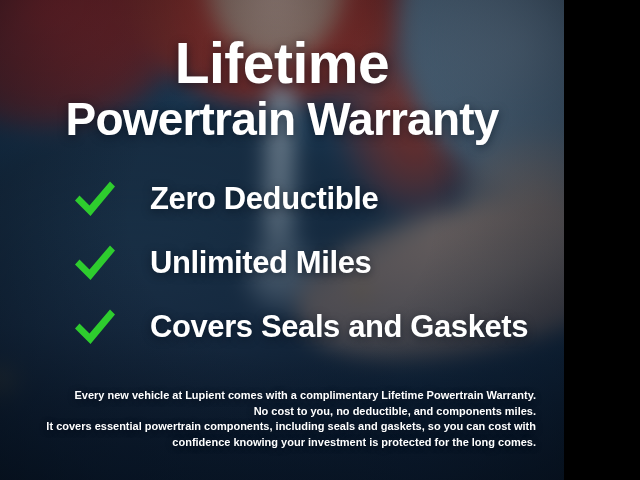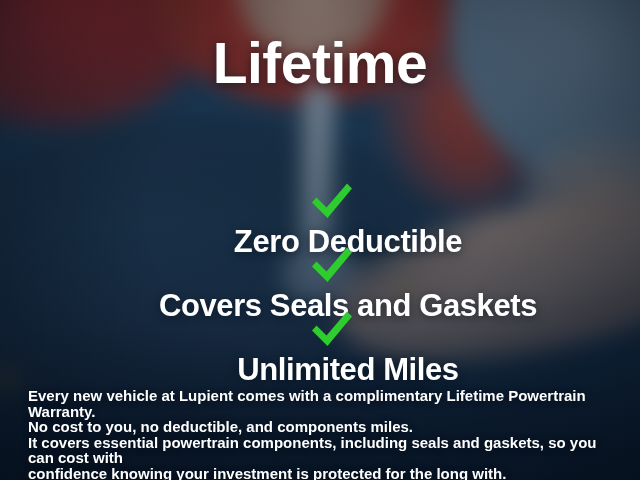--- a/index.html
+++ b/index.html
@@ -6,21 +6,21 @@
     margin: 0;
     padding: 0;
     background: #000;
   }
   body {
     font-family: "Liberation Sans", sans-serif;
   }
 
   #banner {
     position: relative;
-    width: 640px;
+    width: 564px;
     height: 480px;
     overflow: hidden;
     background: #701a75;
   }
 
   
   .photo {
     position: absolute;
     inset: -40px;
     filter: blur(11px) saturate(108%);
@@ -152,21 +152,20 @@
     position: absolute;
     left: 72px;
     top: 178px;
     width: 520px;
   }
   .feature-row {
     display: flex;
     align-items: center;
     height: 42px;
     margin-bottom: 22px;
-    flex-direction: column;
   }
   .check-icon {
     width: 46px;
     height: 40px;
     flex: 0 0 46px;
     display: block;
   }
   .feature-label {
     margin-left: 32px;
     color: #ffffff;
@@ -174,23 +173,23 @@
     font-weight: 700;
     letter-spacing: -0.4px;
     white-space: nowrap;
     text-shadow: 0 2px 9px rgba(3,12,24,0.55);
   }
 
   .fineprint {
     position: absolute;
     left: 0; right: 0;
     top: 388px;
-    text-align: left;
+    text-align: right;
     color: #ffffff;
-    font-size: 15px;
+    font-size: 11px;
     font-weight: 700;
     line-height: 15.5px;
     padding: 0 28px;
     box-sizing: border-box;
     text-shadow: 0 1px 6px rgba(3,12,24,0.7);
   }
   .fineprint p { margin: 0; }
 </style>
 </head>
 <body>
@@ -218,47 +217,48 @@
     <div class="blob b-lowdark"></div>
   </div>
 
   <div class="tint"></div>
   <div class="vignette"></div>
 
   <div class="content">
 
     <div class="headline" id="title-line-1">Lifetime</div>
 
+    <div class="headline" id="title-line-2">Powertrain Warranty</div>
 
     <div class="features">
 
       <div class="feature-row">
         <svg class="check-icon" viewBox="0 0 46 40">
           <path d="M3 21.5 L7.5 16.5 L17.5 26.5 L38 2.5 L43 7.5 L18.5 37 Z" fill="#2ecc2e"></path>
         </svg>
         <span class="feature-label">Zero Deductible</span>
       </div>
 
       <div class="feature-row">
         <svg class="check-icon" viewBox="0 0 46 40">
           <path d="M3 21.5 L7.5 16.5 L17.5 26.5 L38 2.5 L43 7.5 L18.5 37 Z" fill="#2ecc2e"></path>
         </svg>
-        <span class="feature-label">Covers Seals and Gaskets</span>
+        <span class="feature-label">Unlimited Miles</span>
       </div>
 
       <div class="feature-row">
         <svg class="check-icon" viewBox="0 0 46 40">
           <path d="M3 21.5 L7.5 16.5 L17.5 26.5 L38 2.5 L43 7.5 L18.5 37 Z" fill="#2ecc2e"></path>
         </svg>
-        <span class="feature-label">Unlimited Miles</span>
+        <span class="feature-label">Covers Seals and Gaskets</span>
       </div>
 
     </div>
 
     <div class="fineprint">
       <p>Every new vehicle at Lupient comes with a complimentary Lifetime Powertrain Warranty.</p>
       <p>No cost to you, no deductible, and components miles.</p>
       <p>It covers essential powertrain components, including seals and gaskets, so you can cost with</p>
-      <p>confidence knowing your investment is protected for the long with.</p>
+      <p>confidence knowing your investment is protected for the long comes.</p>
     </div>
 
   </div>
 </div>
 
 </body></html>

